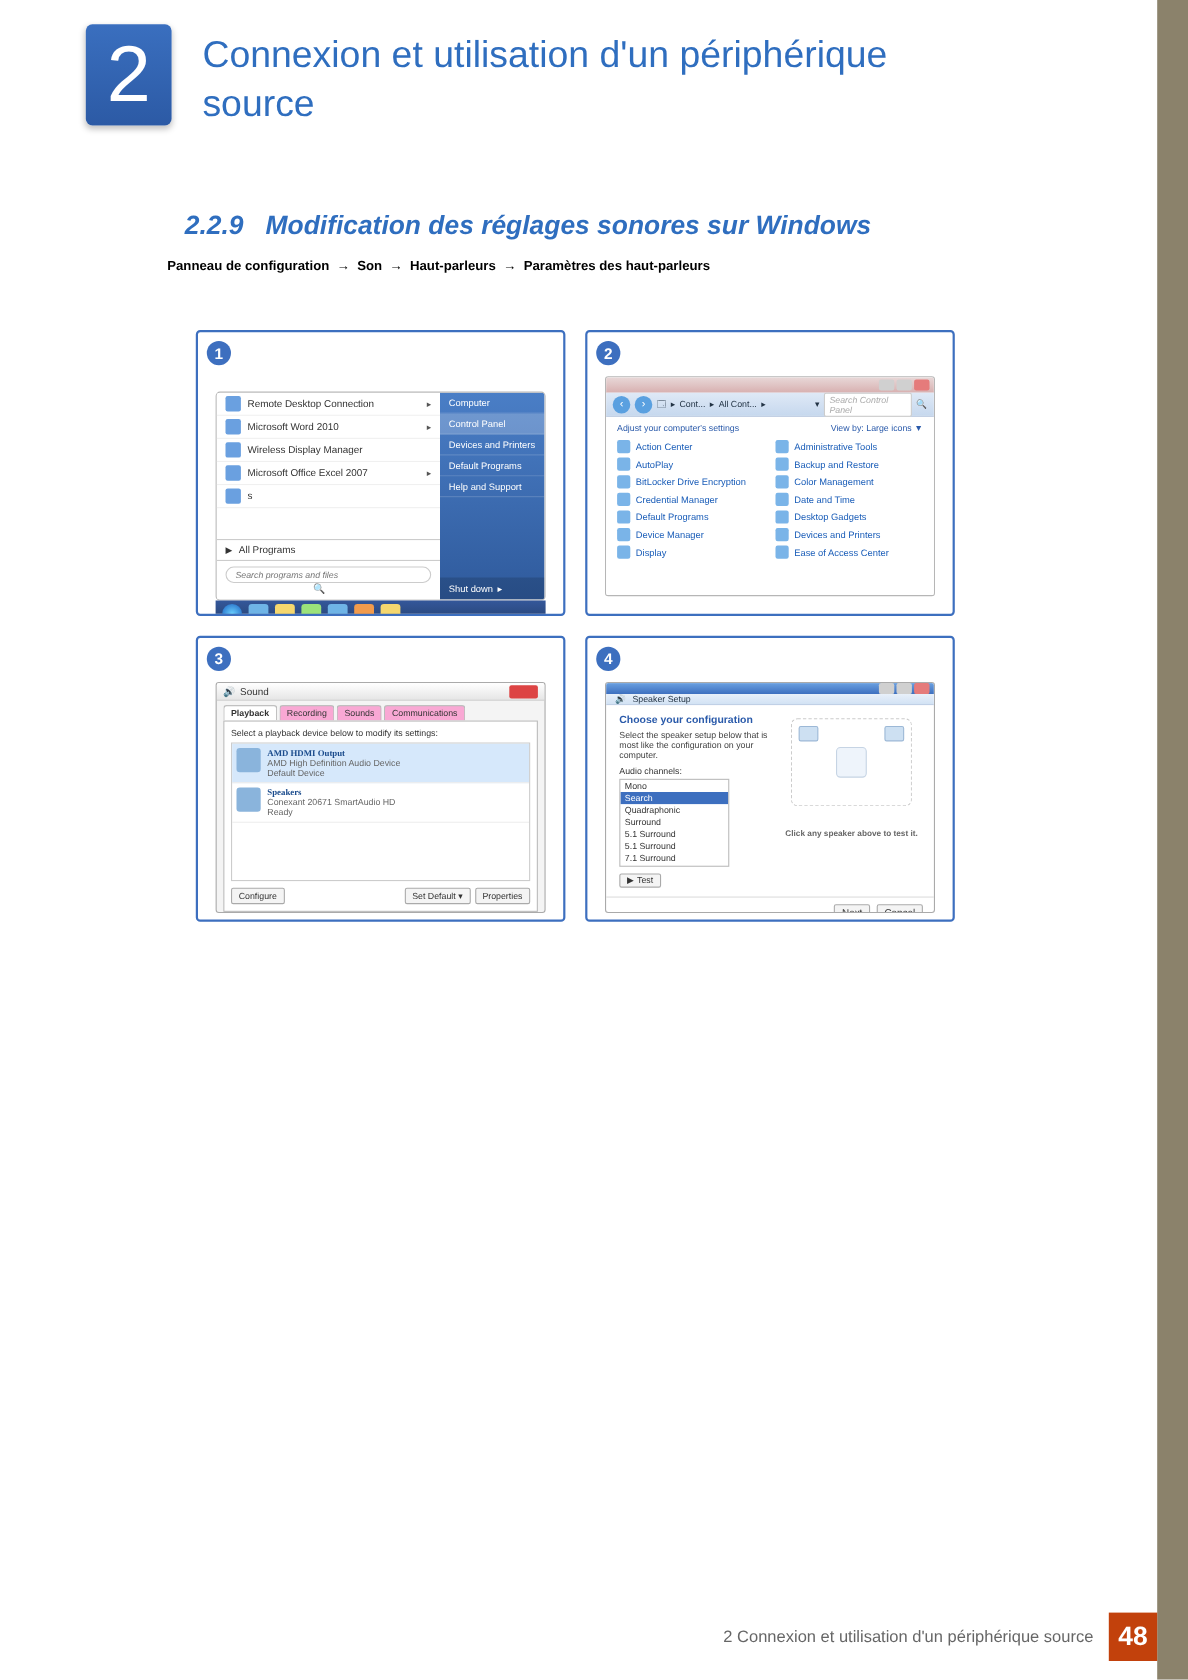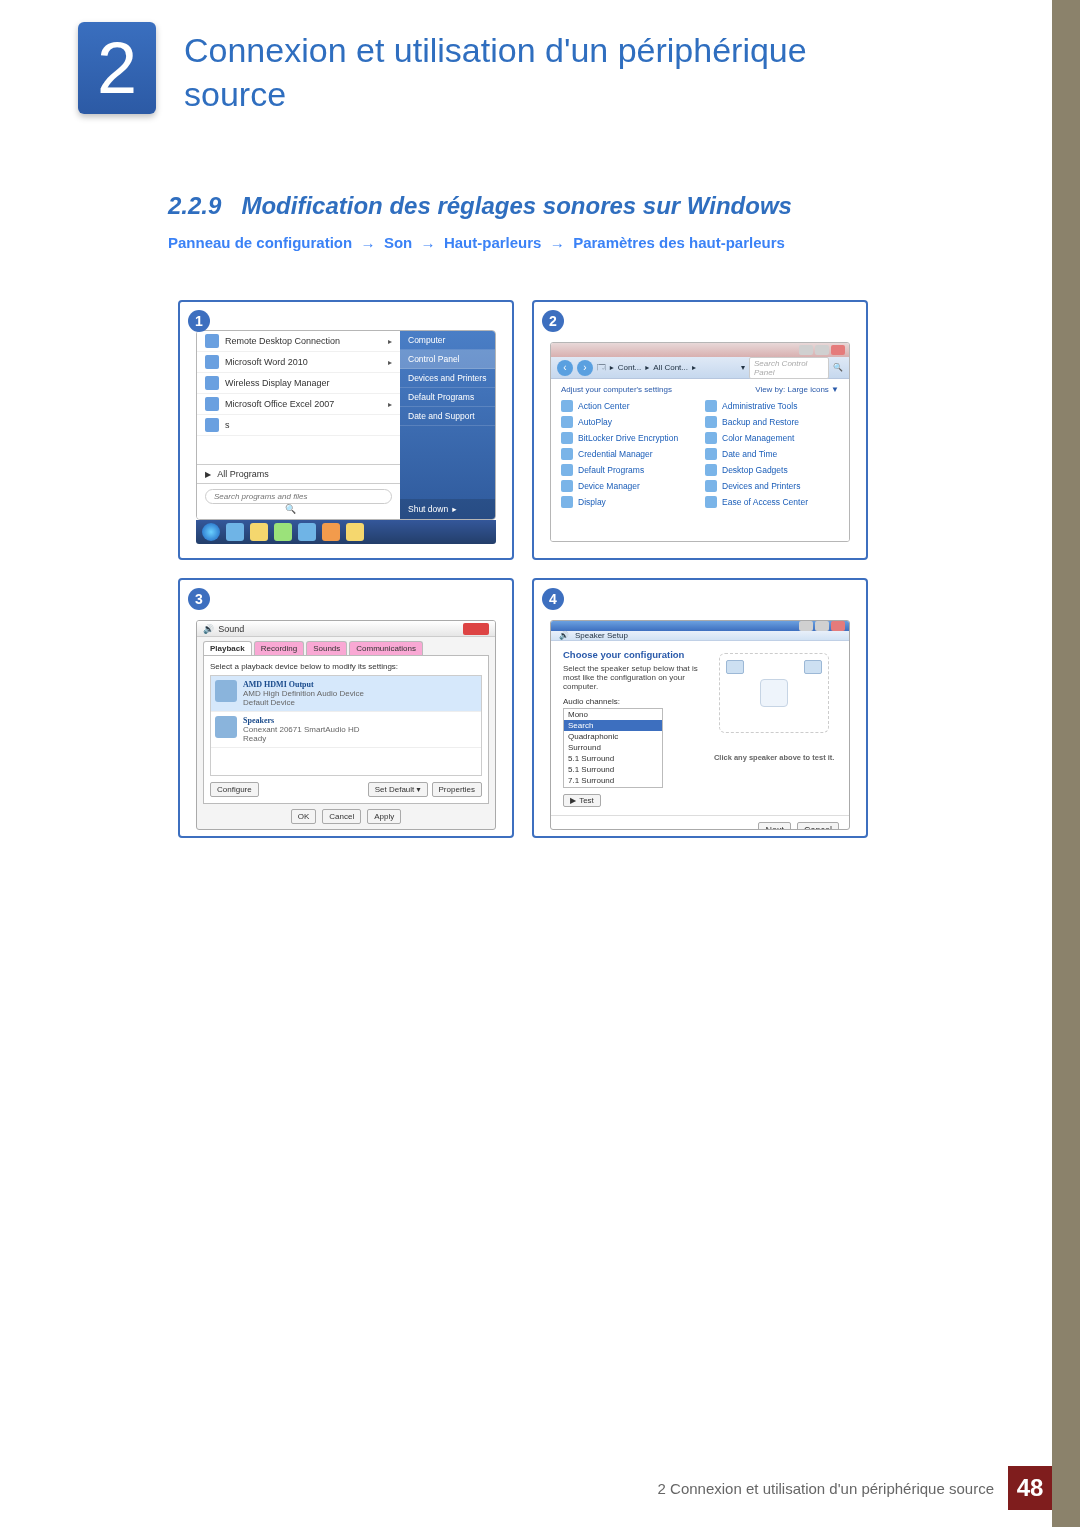--- a/index.html
+++ b/index.html
@@ -47,24 +47,24 @@
   .section-heading {
     position: absolute;
     left: 168px; top: 192px;
     color: #2f6ebf;
     font-size: 24px;
     font-weight: 700;
     font-style: italic;
   }
   .breadcrumb {
     position: absolute;
-    left: 168px; top: 234px;
-    font-size: 15px;
+    left: 152px; top: 234px;
+    font-size: 12px;
     font-weight: 700;
-    color: #3b82f6;
+    color: #000000;
   }
   .shots-grid {
     position: absolute;
     left: 178px; top: 300px;
     display: grid;
     grid-template-columns: 336px 336px;
     grid-template-rows: 260px 260px;
     gap: 18px;
   }
   .shot-card {
@@ -81,21 +81,21 @@
     width: 22px; height: 22px;
     border-radius: 50%;
     background: #3d6fbf;
     color: #fff;
     font-size: 14px;
     font-weight: 700;
     display: flex; align-items: center; justify-content: center;
   }
   
   .startmenu {
-    margin-top: 6px;
+    margin-top: 32px;
     display: flex;
     height: 190px;
     border: 1px solid #b6b6b6;
     border-radius: 4px;
     overflow: hidden;
     font-size: 9px;
   }
   .startmenu-left {
     flex: 1.3;
     background: #fff;
@@ -256,21 +256,21 @@
   .page-footer{
     position:absolute;
     left:0; right:28px; bottom:17px;
     display:flex; justify-content:flex-end; align-items:center;
     gap:14px;
     font-size:15px;
     color:#666;
   }
   .page-num{
     width:44px;height:44px;
-    background:#7f1d1d;
+    background:#c2410c;
     color:#fff;
     font-size:24px;
     font-weight:700;
     display:flex;align-items:center;justify-content:center;
   }
 </style>
 </head>
 <body>
 
 <div class="side-strip"></div>
@@ -331,21 +331,21 @@
         <div class="sm-search">
           <input placeholder="Search programs and files" style="">
           <span class="mag">🔍</span>
         </div>
       </div>
       <div class="startmenu-right">
         <div class="sm-r-item">Computer</div>
         <div class="sm-r-item hl">Control Panel</div>
         <div class="sm-r-item">Devices and Printers</div>
         <div class="sm-r-item">Default Programs</div>
-        <div class="sm-r-item">Date and Support</div>
+        <div class="sm-r-item">Help and Support</div>
         <div class="sm-shut">
             <span>Shut down</span>
             <span>▸</span>
           </div>
       </div>
     </div>
     <div class="taskbar">
       <div class="tb-ico orb"></div>
       <div class="tb-ico"></div>
       <div class="tb-ico y"></div>
@@ -473,25 +473,20 @@
             <div class="dt"><b>Speakers</b><br><span style="white-space:pre-line;color:#666;">Conexant 20671 SmartAudio HD
 Ready</span></div>
           </div>
         </div>
         <div class="snd-btns">
           <div class="snd-btn">Configure</div>
           <div class="sp"></div>
           <div class="snd-btn">Set Default ▾</div>
           <div class="snd-btn">Properties</div>
         </div>
-      </div>
-      <div class="snd-foot">
-        <div class="snd-btn">OK</div>
-        <div class="snd-btn">Cancel</div>
-        <div class="snd-btn">Apply</div>
       </div>
     </div>
   </div>
 
   <div class="shot-card">
     <div class="badge">4</div>
     <div class="spk-window">
       <div class="spk-title">
         <div class="winbtn min"></div>
         <div class="winbtn max"></div>

